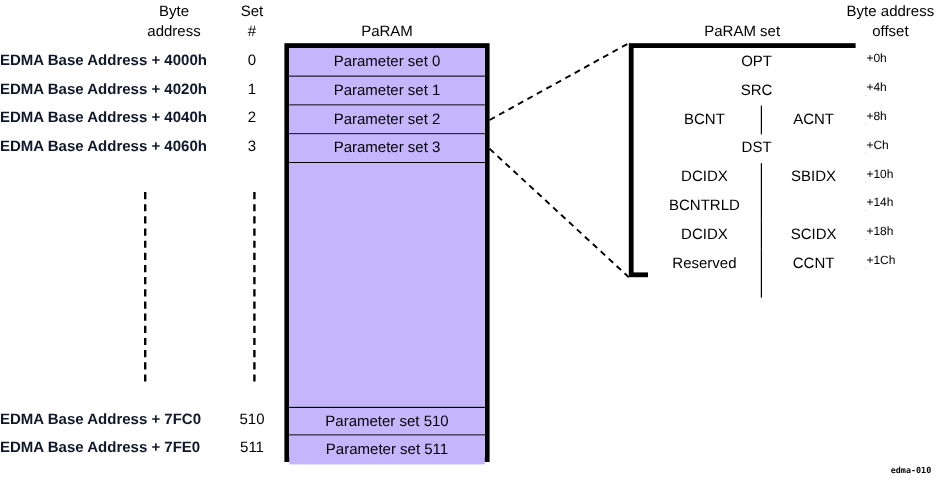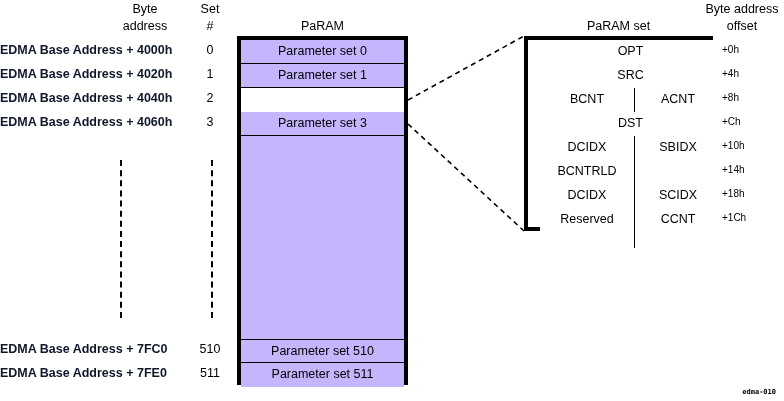--- a/index.html
+++ b/index.html
@@ -126,20 +126,21 @@
 
 <div class="abs addr" style="left:0px;top:337px;width:185px;">EDMA Base Address + 7FC0</div>
 <div class="abs addr" style="left:0px;top:361px;width:185px;">EDMA Base Address + 7FE0</div>
 
 <div class="abs setnum" style="left:190px;top:337px;width:40px;">510</div>
 <div class="abs setnum" style="left:190px;top:361px;width:40px;">511</div>
 
 <div class="abs" id="param-box">
   <div class="param-row" style="top:0px;">Parameter set 0</div>
   <div class="param-row" style="top:24px;">Parameter set 1</div>
+  <div class="param-row" style="top:48px;">Parameter set 2</div>
   <div class="param-row" style="top:72px;">Parameter set 3</div>
 
   <div class="param-row nobottom" style="top:96px;height:203px;"></div>
 
   <div class="param-row topline" style="top:299px;">Parameter set 510</div>
   <div class="param-row nobottom" style="top:323px;">Parameter set 511</div>
 </div>
 
 <svg class="abs" id="connectors" viewBox="0 0 784 401" width="784" height="401" xmlns="http://www.w3.org/2000/svg">
   <line x1="408" y1="100" x2="524" y2="36" stroke="#000" stroke-width="1.6" stroke-dasharray="5,4"></line>

